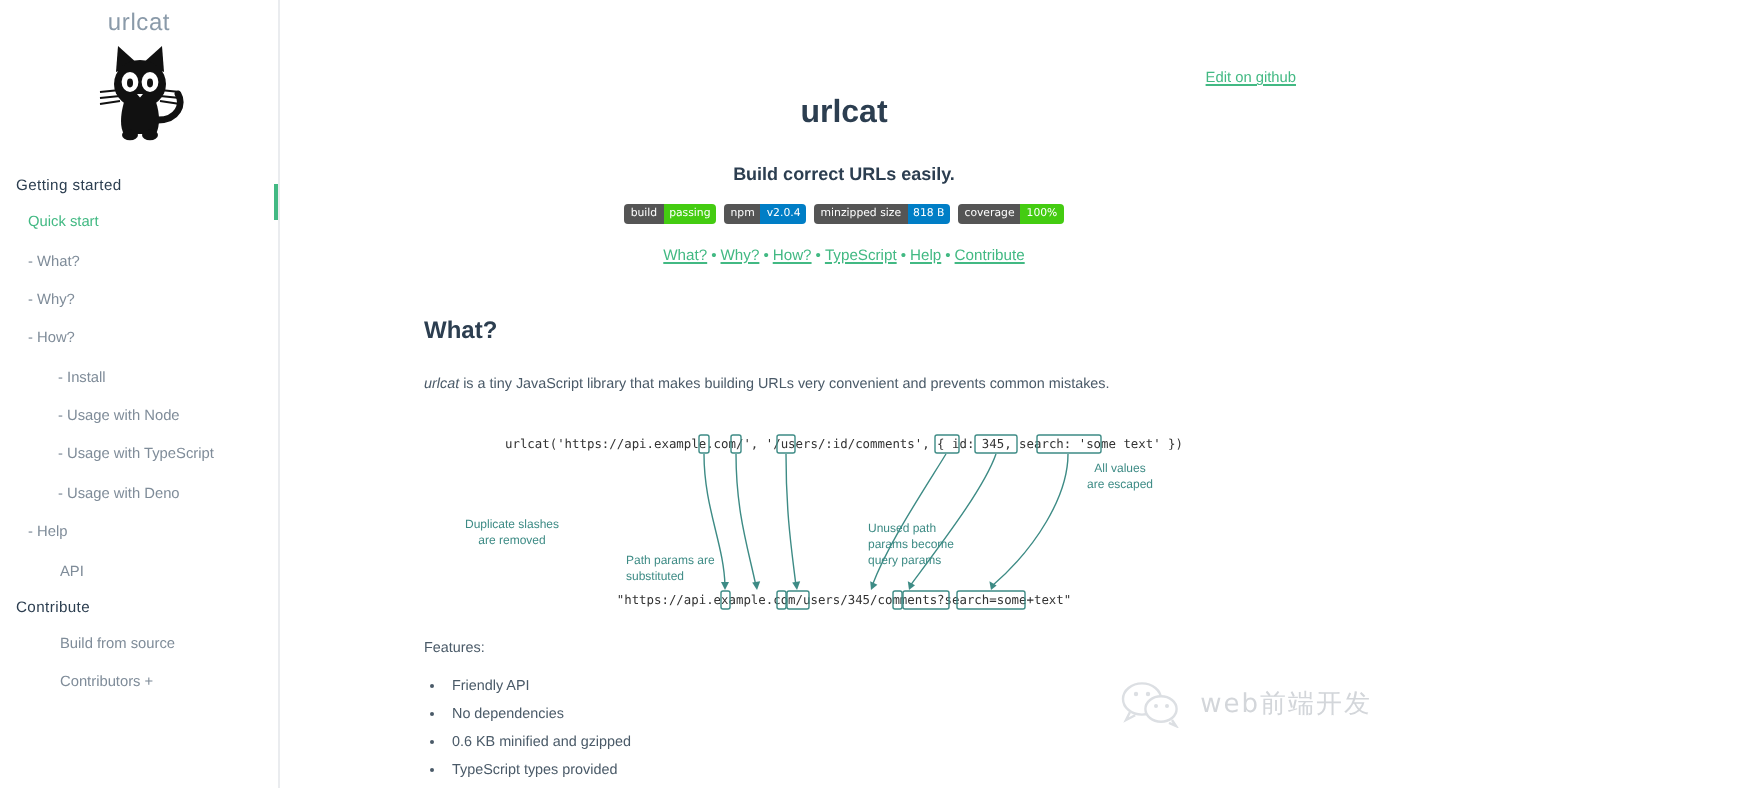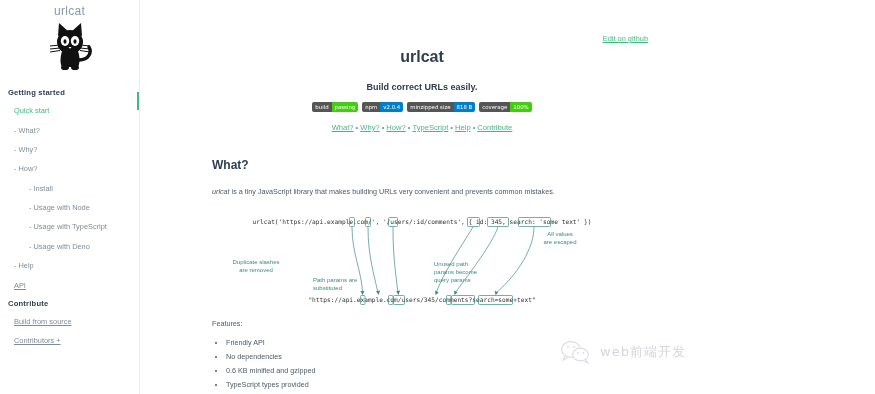--- a/index.html
+++ b/index.html
@@ -26,32 +26,32 @@
   .brand-title {
     text-align: center;
     font-size: 12px;
     color: #8a9aa9;
     padding-top: 4px;
     letter-spacing: .3px;
   }
   .cat-wrap { display:flex; justify-content:center; margin-top: 2px; }
   .nav { margin-top: 12px; }
   .nav-group {
-    font-size: 7.6px; font-weight: bold; color: #2c3e50;
+    font-size: 7.6px; font-weight: normal; color: #2c3e50;
     padding: 4px 0 4px 8px; letter-spacing:.2px;
   }
   .nav-item {
     font-size: 7.4px; color: #7f8c99;
     padding: 5.2px 0 5.2px 14px;
     white-space: nowrap; position: relative;
   }
   .nav-item.lvl2 { }
   .nav-item.lvl3 { padding-left: 29px; }
   .nav-item.active { color: #42b983; }
-  .nav-item.plain { padding-left: 14px; text-decoration: underline; }
+  .nav-item.plain { padding-left: 30px; }
   .active-bar {
     position:absolute; right:0; top:92px; width:2px; height:18px;
     background:#42b983;
   }
 
   
   .main {
     flex: 1 1 auto; position: relative; height: 394px;
     padding: 0; overflow: hidden;
   }

